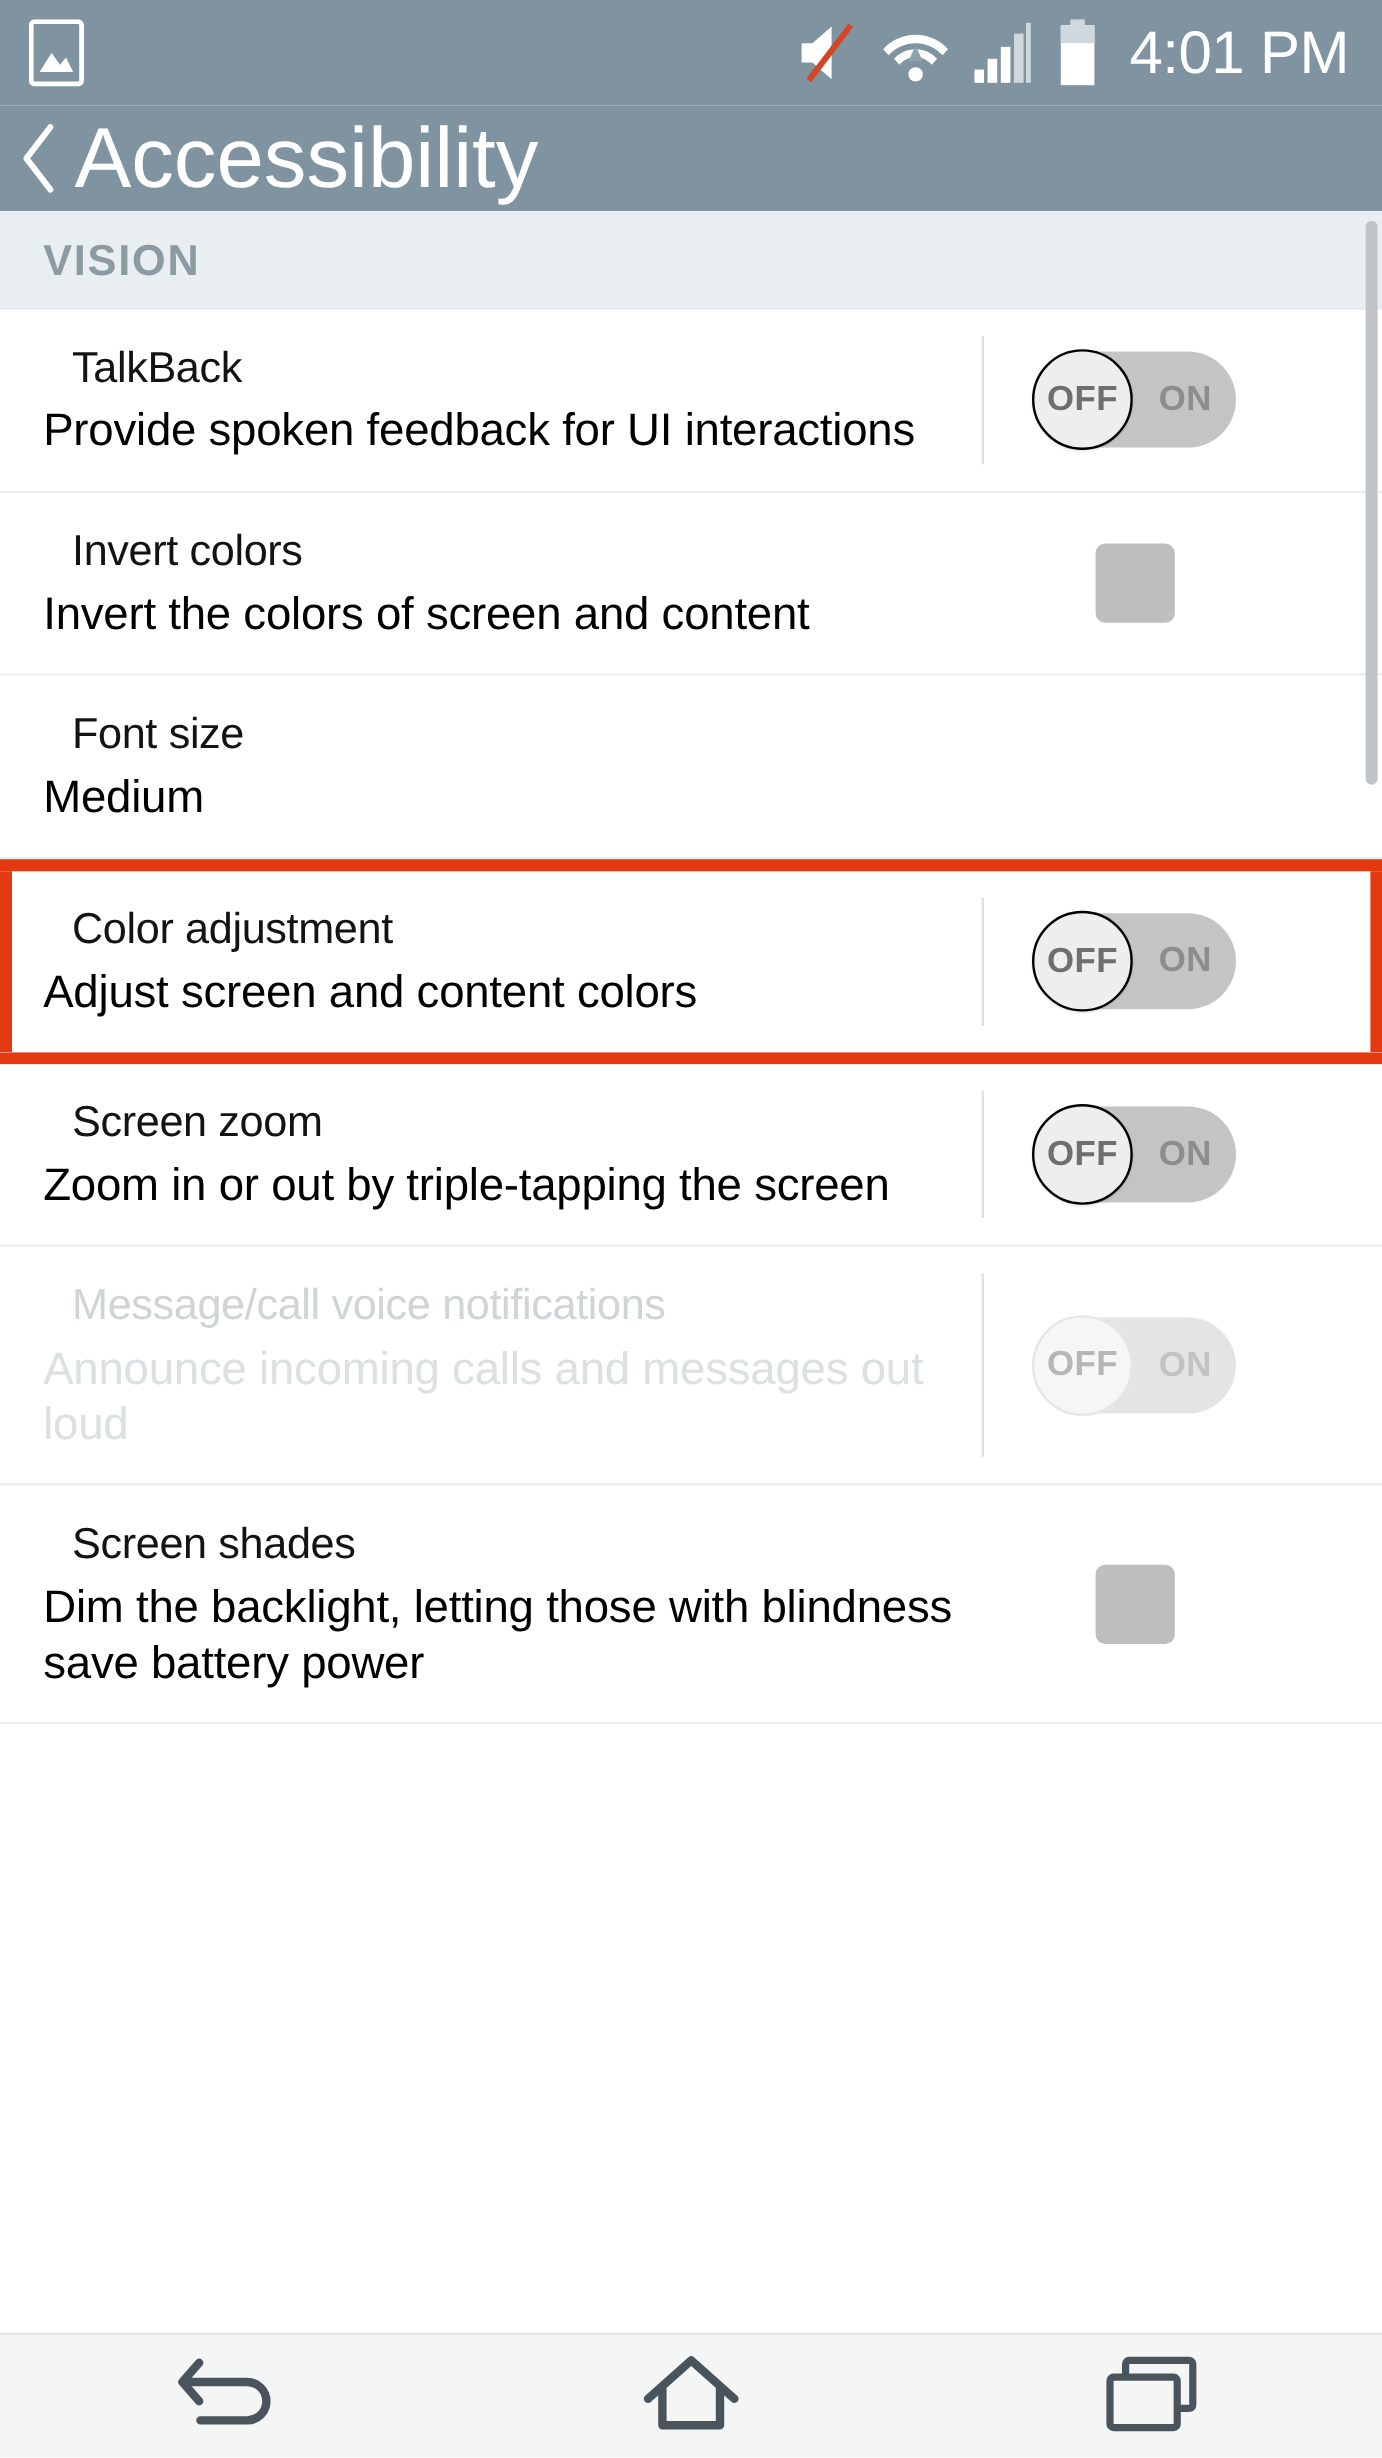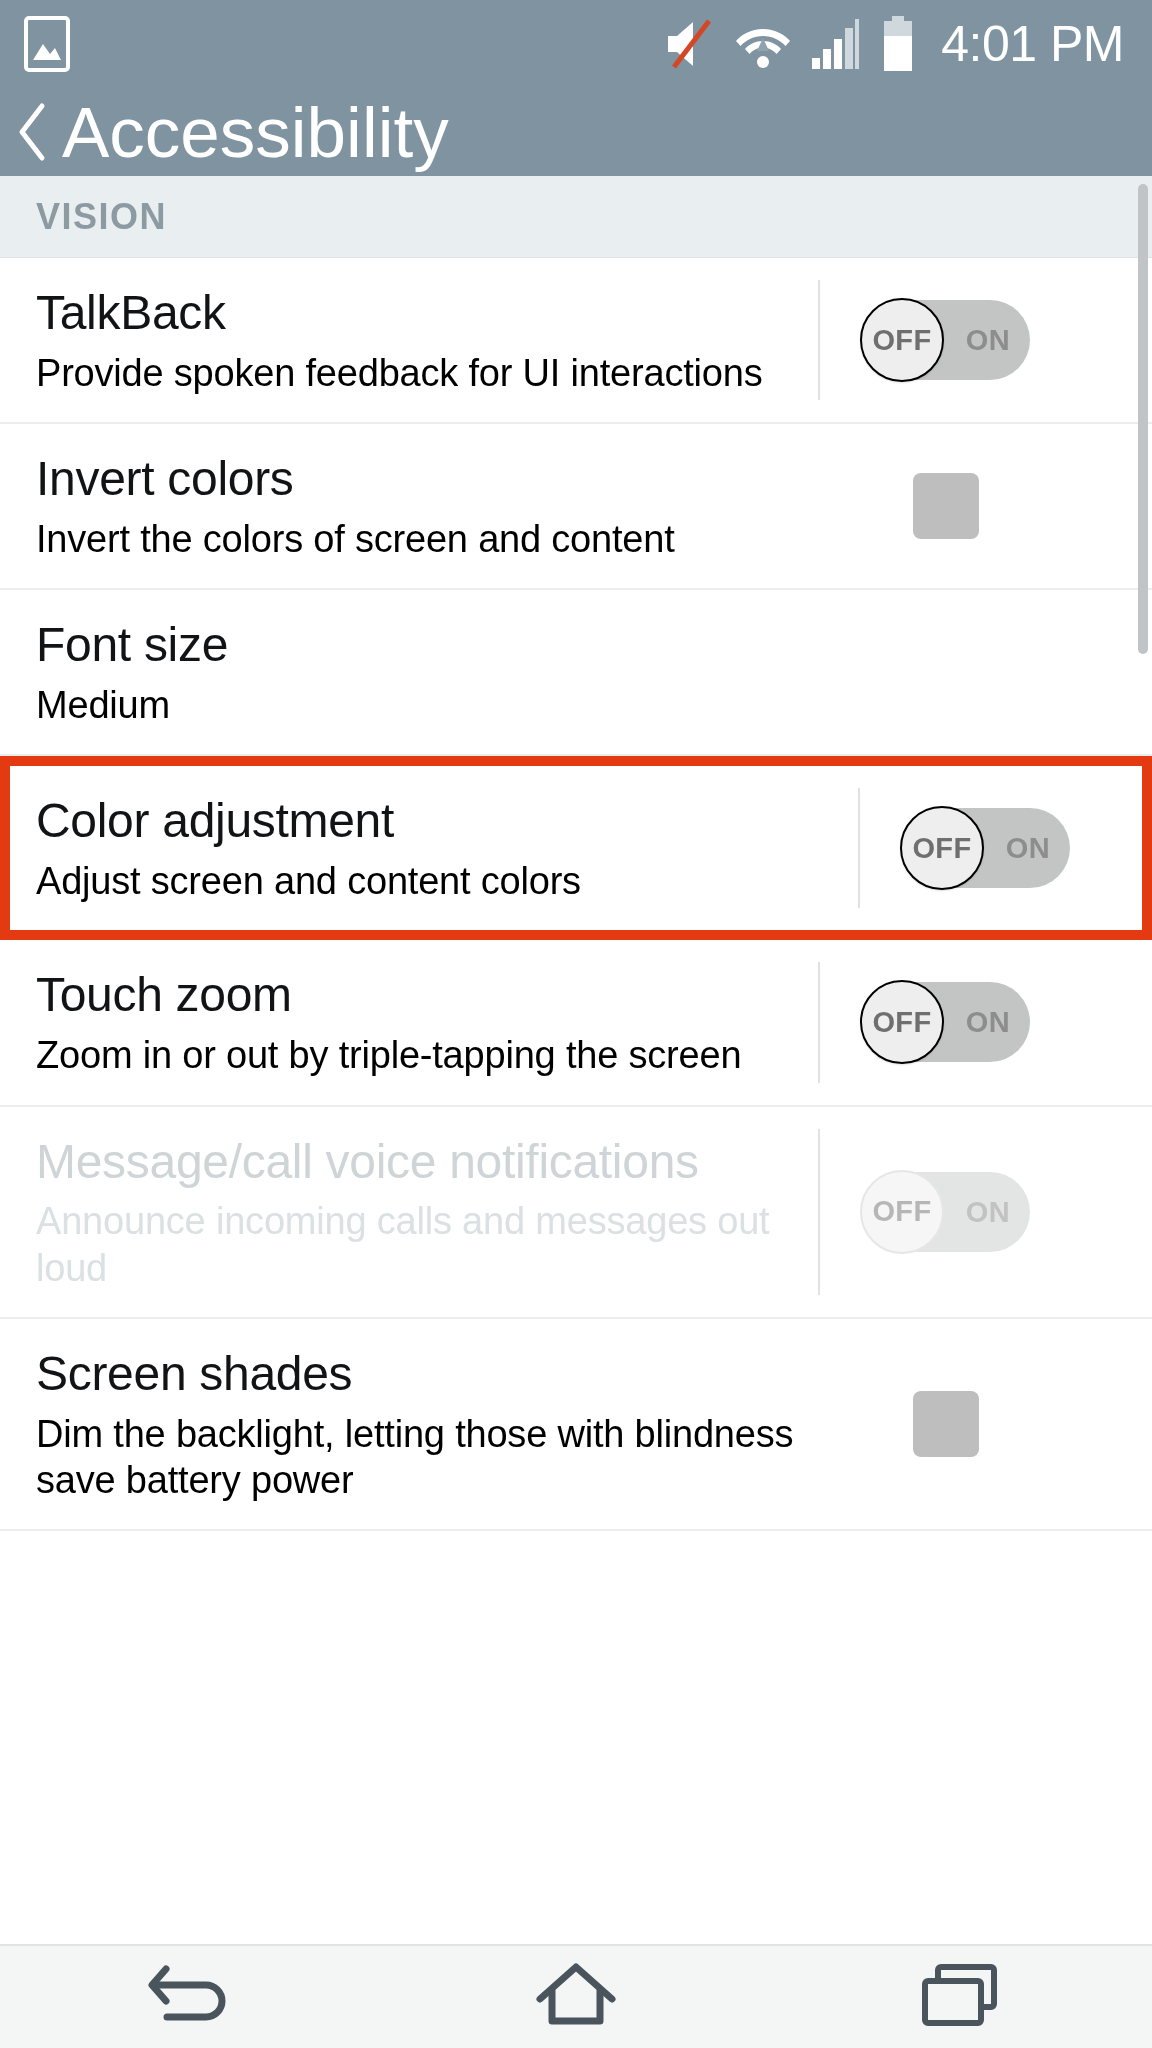--- a/index.html
+++ b/index.html
@@ -64,22 +64,22 @@
   .row {
     position:relative;
     display:flex; align-items:center;
     padding:0 0 0 36px;
     border-bottom:2px solid #eceded;
     background:#ffffff;
     min-height:100px;
   }
   .row-text { flex:1 1 auto; padding:28px 0 26px 0; max-width:760px; }
   .row-title {
-    color:#111315; font-size:48px; font-weight:400;
-    line-height:1.12; letter-spacing:-0.3px;
+    color:#111315; font-size:36px; font-weight:400;
+    line-height:1.12; letter-spacing:-0.3px;margin-left:24px;
   }
   .row-sub {
     color:#000000; font-size:38px; font-weight:400;
     line-height:1.22; margin-top:10px; letter-spacing:-0.2px;
   }
   .row-control {
     flex:0 0 auto; width:300px;
     display:flex; align-items:center; justify-content:center;
     align-self:stretch; position:relative;
   }
@@ -121,21 +121,20 @@
   .checkbox {
     width:66px; height:66px; border-radius:8px; background:#bebebe;
   }
 
   
   .row.highlighted {
     border:10px solid #e33a12;
     border-left:none; border-right:none;
     box-shadow:inset 10px 0 0 #e33a12, inset -10px 0 0 #e33a12;
     padding-left:36px;
-    gap:40px;
   }
 
   
   .scrollbar {
     position:absolute; right:4px; top:8px;
     width:10px; height:470px; border-radius:5px;
     background:#c0c4c6;
   }
 
   
@@ -256,21 +255,21 @@
           <span class="on-lbl">ON</span>
           <span class="thumb">
             <span class="off-lbl">OFF</span>
           </span>
         </div>
       </div>
     </div>
 
     <div class="row">
       <div class="row-text">
-        <div class="row-title">Touch zoom</div>
+        <div class="row-title">Screen zoom</div>
         <div class="row-sub">Zoom in or out by triple-tapping the screen</div>
       </div>
       <div class="row-control with-divider">
         <div class="toggle">
           <span class="on-lbl">ON</span>
           <span class="thumb">
             <span class="off-lbl">OFF</span>
           </span>
         </div>
       </div>

